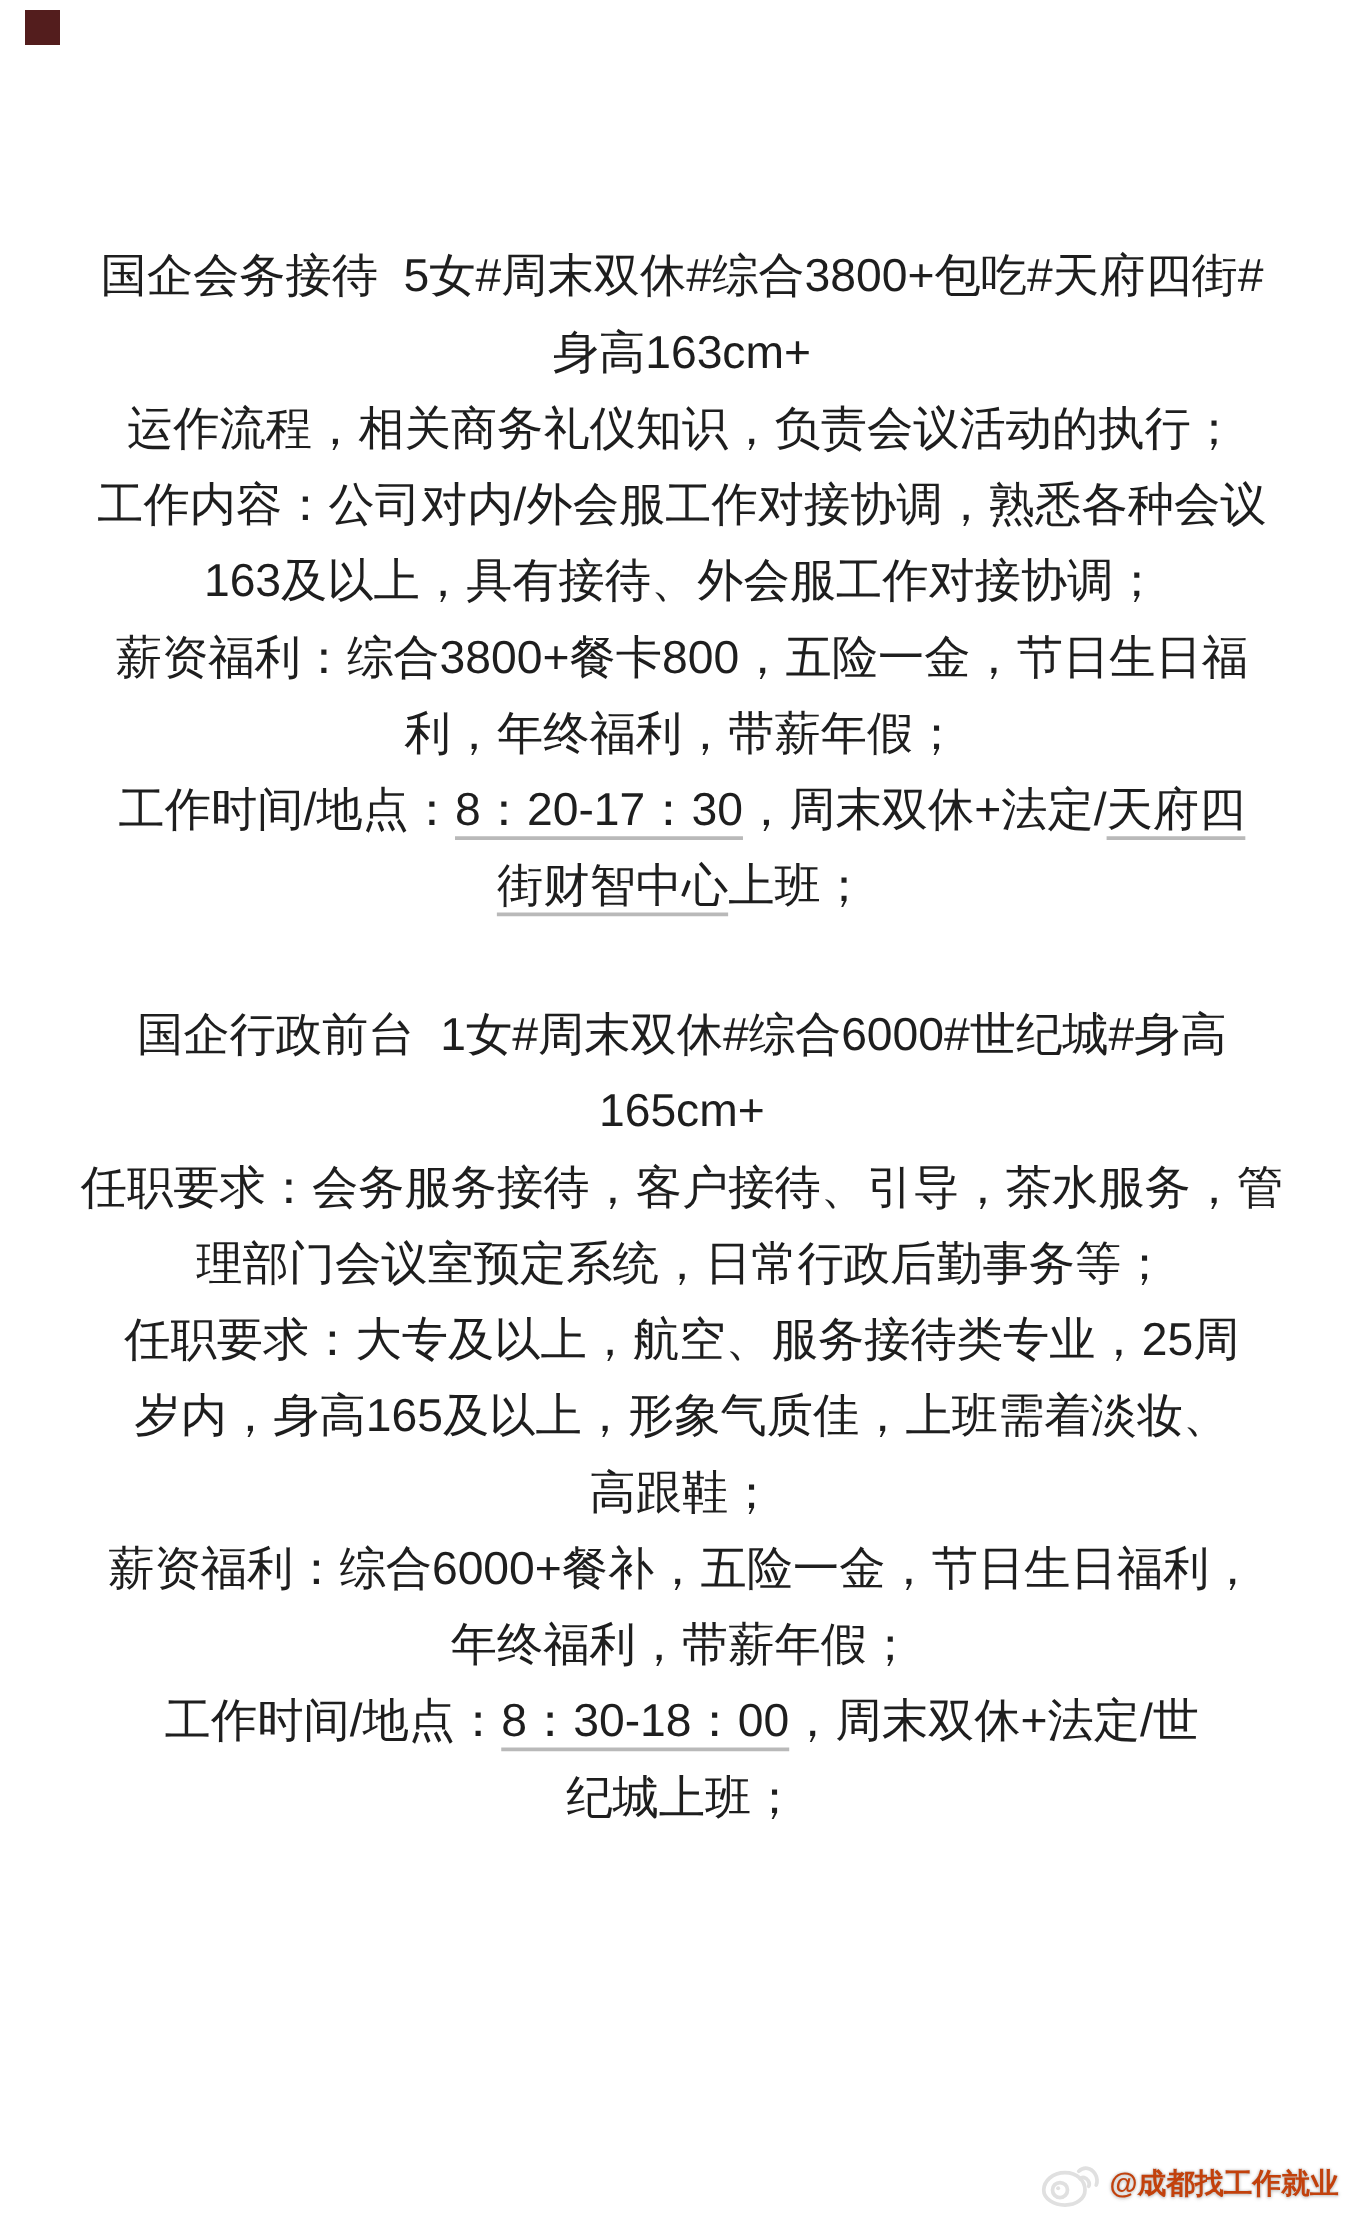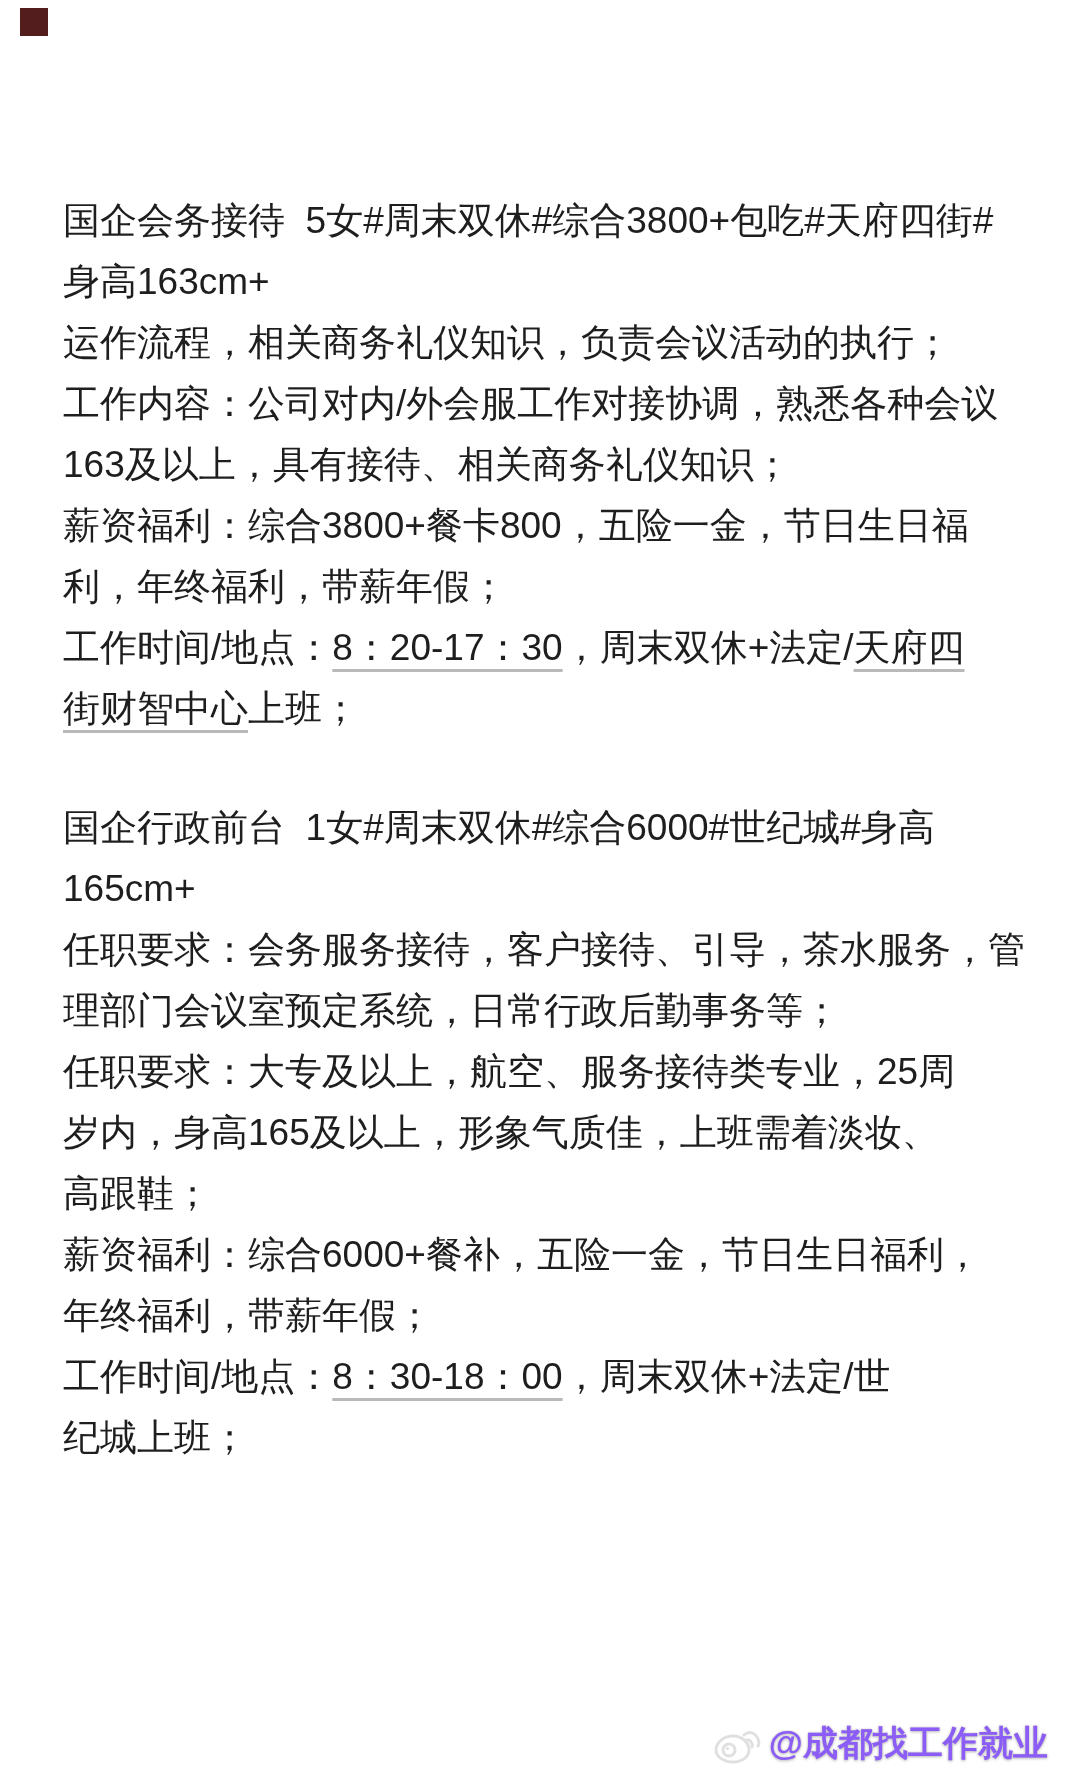--- a/index.html
+++ b/index.html
@@ -6,20 +6,21 @@
   body{
     width:1080px;height:1775px;
     background:#ffffff;
     font-family:"Liberation Sans",sans-serif;
     position:relative;
     overflow:hidden;
   }
   .page{
     position:absolute;inset:0;
     background:var(--bg,#ffffff);
+    text-align:center;
   }
   .corner-mark{
     position:absolute;
     left:20px;top:8px;
     width:28px;height:28px;
     background:var(--corner,#531d1d);
   }
   .content{
     position:absolute;
     left:63px;top:190px;
@@ -36,46 +37,46 @@
     height:61px;
   }
   .u{
     text-decoration:underline;
     text-decoration-color:var(--underline,#b9b9b9);
     text-decoration-thickness:3px;
     text-underline-offset:9px;
   }
   .watermark{
     position:absolute;
-    right:32px;bottom:8px;
+    right:9px;bottom:8px;
     display:flex;
     align-items:center;
     gap:8px;
-    color:#8b5cf6;
-    font-size:35px;
+    color:#c2410c;
+    font-size:23px;
     font-weight:bold;
     text-shadow:0 0 2px #c6c6c6, 0 1px 3px rgba(170,170,170,.8);
     white-space:pre;
   }
   .weibo-icon{display:block;}
 </style>
 </head>
 <body>
 
 <div class="page">
 
   <div class="corner-mark"></div>
 
   <div class="content">
       <div class="job">
         <div class="line"><span>国企会务接待  5女#周末双休#综合3800+包吃#天府四街#</span></div>
         <div class="line"><span>身高163cm+</span></div>
         <div class="line"><span>运作流程，相关商务礼仪知识，负责会议活动的执行；</span></div>
         <div class="line"><span>工作内容：公司对内/外会服工作对接协调，熟悉各种会议</span></div>
-        <div class="line"><span>163及以上，具有接待、相关商务礼仪知识；</span></div>
+        <div class="line"><span>163及以上，具有接待、外会服工作对接协调；</span></div>
         <div class="line"><span>薪资福利：综合3800+餐卡800，五险一金，节日生日福</span></div>
         <div class="line"><span>利，年终福利，带薪年假；</span></div>
         <div class="line"><span>工作时间/地点：</span><span class="u">8：20-17：30</span><span>，周末双休+法定/</span><span class="u">天府四</span></div>
         <div class="line"><span class="u">街财智中心</span><span>上班；</span></div>
       </div>
       <div class="job">
         <div class="line"><span>国企行政前台  1女#周末双休#综合6000#世纪城#身高</span></div>
         <div class="line"><span>165cm+</span></div>
         <div class="line"><span>任职要求：会务服务接待，客户接待、引导，茶水服务，管</span></div>
         <div class="line"><span>理部门会议室预定系统，日常行政后勤事务等；</span></div>

